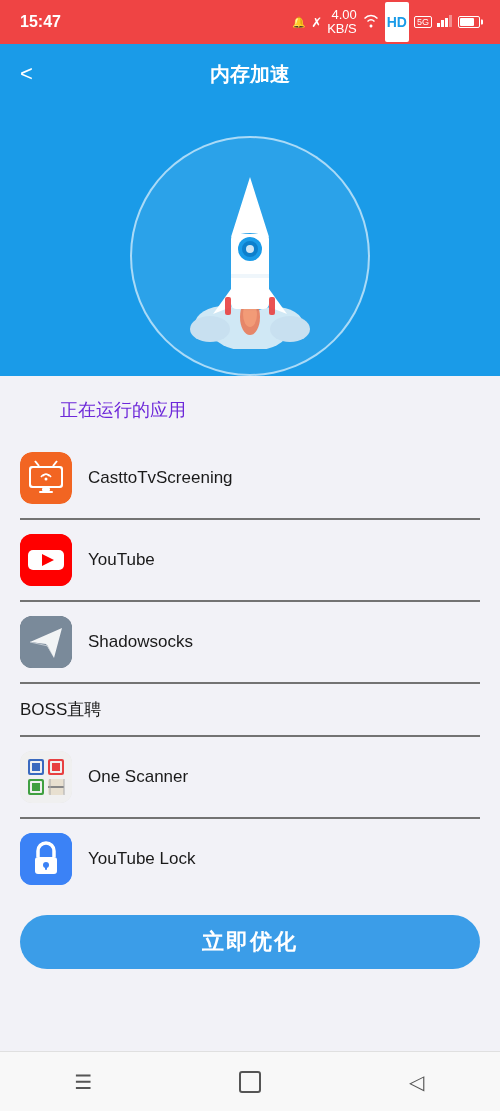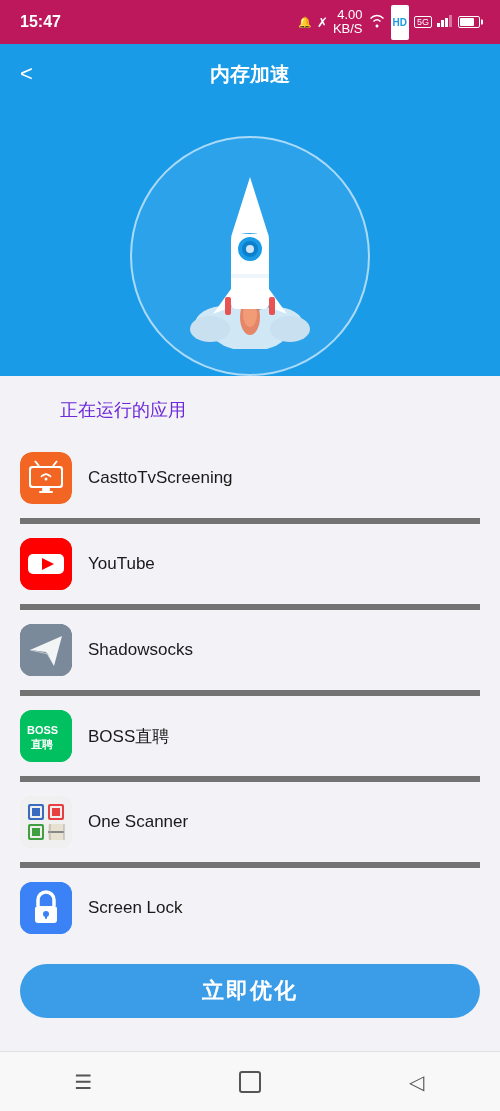--- a/index.html
+++ b/index.html
@@ -9,21 +9,21 @@
       font-family: 'PingFang SC', 'Microsoft YaHei', sans-serif;
       background: #f2f2f7;
       overflow: hidden;
       position: relative;
     }
 
     
     .status-bar {
       width: 100%;
       height: 44px;
-      background: #be185d;
+      background: #ef4444;
       display: flex;
       align-items: center;
       justify-content: space-between;
       padding: 0 20px;
     }
     .status-time {
       color: white;
       font-size: 16px;
       font-weight: 600;
     }
@@ -129,21 +129,21 @@
 
     
     .app-list {
       list-style: none;
     }
     .app-item {
       display: flex;
       align-items: center;
       gap: 16px;
       padding: 14px 0;
-      border-bottom: 6px solid #737373;
+      border-bottom: 2px solid #737373;
     }
     .app-item:last-child {
       border-bottom: none;
     }
     .app-icon {
       width: 52px;
       height: 52px;
       border-radius: 12px;
       display: flex;
       align-items: center;
@@ -246,21 +246,21 @@
       <span style="font-size:13px;line-height:1.1;text-align:right;">4.00<br>KB/S</span>
 
       <span>
         <svg width="18" height="14" viewBox="0 0 18 14" fill="white">
           <path d="M9 10.5 C9.8 10.5 10.5 11.2 10.5 12 C10.5 12.8 9.8 13.5 9 13.5 C8.2 13.5 7.5 12.8 7.5 12 C7.5 11.2 8.2 10.5 9 10.5Z"></path>
           <path d="M5.5 7.5 C6.6 6.4 7.7 5.8 9 5.8 C10.3 5.8 11.4 6.4 12.5 7.5" stroke="white" stroke-width="1.4" fill="none"></path>
           <path d="M2.5 4.5 C4.3 2.6 6.5 1.5 9 1.5 C11.5 1.5 13.7 2.6 15.5 4.5" stroke="white" stroke-width="1.4" fill="none"></path>
         </svg>
       </span>
 
-      <span style="background:white;color:#1a9be8;border-radius:2px;font-size:10px;padding:12px 2px;font-weight:700;">HD</span>
+      <span style="background:white;color:#1a9be8;border-radius:2px;font-size:14px;padding:12px 2px;font-weight:700;">HD</span>
 
       <span style="border:1.5px solid white;border-radius:2px;font-size:9px;padding:0 2px;">5G</span>
 
       <span>
         <svg width="16" height="12" viewBox="0 0 16 12" fill="white">
           <rect x="0" y="8" width="3" height="4"></rect>
           <rect x="4" y="5" width="3" height="7"></rect>
           <rect x="8" y="3" width="3" height="9"></rect>
           <rect x="12" y="0" width="3" height="12" opacity="0.4"></rect>
         </svg>
@@ -359,27 +359,20 @@
 
               <polygon points="10,26 42,12 34,42 26,28" fill="white" opacity="0.9"></polygon>
               <polygon points="26,28 34,42 28,30" fill="#c0c8d0"></polygon>
               <line x1="10" y1="26" x2="28" y2="30" stroke="#c0c8d0" stroke-width="1"></line>
             </svg>
           </div>
           <span class="app-name">Shadowsocks</span>
         </li>
 
         <li class="app-item">
-          <div class="app-icon icon-boss">
-            <svg width="52" height="52" viewBox="0 0 52 52">
-              <rect width="52" height="52" rx="12" fill="#00c060"></rect>
-              <text x="7" y="24" font-size="11" font-weight="900" fill="white" font-family="sans-serif">BOSS</text>
-              <text x="11" y="38" font-size="11" font-weight="700" fill="white" font-family="sans-serif">直聘</text>
-            </svg>
-          </div>
           <span class="app-name">BOSS直聘</span>
         </li>
 
         <li class="app-item">
           <div class="app-icon icon-scanner">
             <svg width="52" height="52" viewBox="0 0 52 52">
               <rect width="52" height="52" rx="12" fill="#f0f0f0"></rect>
 
               <rect x="8" y="8" width="16" height="16" rx="2" fill="#3a6abf"></rect>
               <rect x="10" y="10" width="12" height="12" rx="1" fill="#f0f0f0"></rect>
@@ -404,21 +397,21 @@
           <div class="app-icon icon-screenlock">
             <svg width="52" height="52" viewBox="0 0 52 52">
               <rect width="52" height="52" rx="12" fill="#3b82f6"></rect>
 
               <rect x="15" y="24" width="22" height="17" rx="3" fill="white"></rect>
               <path d="M18 24 V18 a8 8 0 0 1 16 0 V24" stroke="white" stroke-width="3.5" fill="none"></path>
               <circle cx="26" cy="32" r="3" fill="#3b82f6"></circle>
               <rect x="25" y="32" width="2" height="5" rx="1" fill="#3b82f6"></rect>
             </svg>
           </div>
-          <span class="app-name">Screen Lock</span>
+          <span class="app-name">YouTube Lock</span>
         </li>
 
       </ul>
     </div>
 
     <div class="optimize-btn-container">
       <button class="optimize-btn">立即优化</button>
     </div>
 
     <div style="height:60px;"></div>

